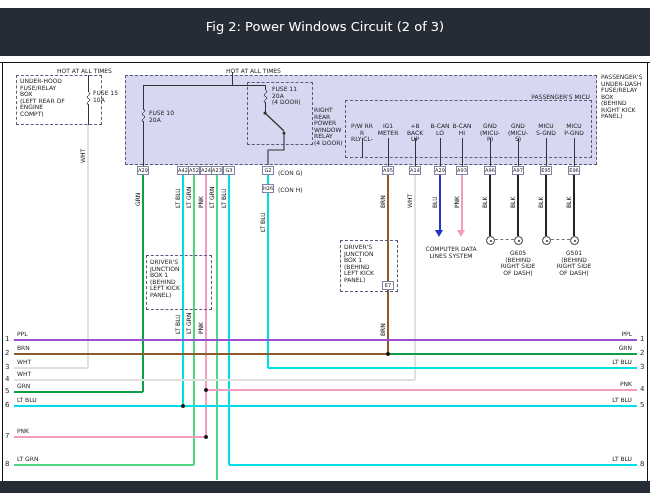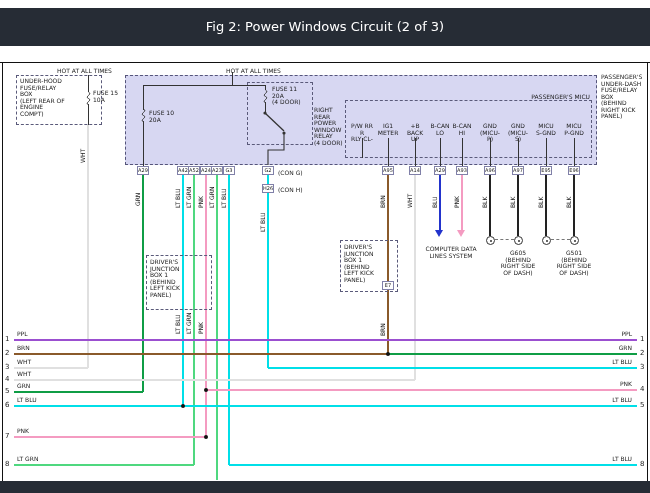--- a/index.html
+++ b/index.html
@@ -1,20 +1,20 @@
 <!DOCTYPE html>
 <html><head>
 <meta charset="utf-8">
 <style>
   *{margin:0;padding:0;box-sizing:border-box}
   html,body{background:#fff}
   body{font-family:"DejaVu Sans","Liberation Sans",sans-serif;color:#1a1a1a}
   .stage{position:relative;width:650px;height:493px;background:#fff;overflow:hidden}
   .bar{position:absolute;left:0;width:650px;background:#262c35}
-  .topbar{top:8px;height:38px;color:#fff;font-size:13px;text-align:center;line-height:38px}
+  .topbar{top:8px;height:48px;color:#fff;font-size:13px;text-align:center;line-height:38px}
   .botbar{top:481px;height:12px}
   .a{position:absolute}
   .t{position:absolute;font-size:6px;line-height:7px;white-space:nowrap}
   .tb{position:absolute;font-size:6px;line-height:6.5px}
   .tc{text-align:center}
   .tr{text-align:right}
   .v{position:absolute;font-size:6px;line-height:7px;white-space:nowrap;transform:rotate(-90deg);transform-origin:0 0}
   .wv{position:absolute;width:2px}
   .wh{position:absolute;height:2px}
   .lv{position:absolute;width:1px;background:#333}

